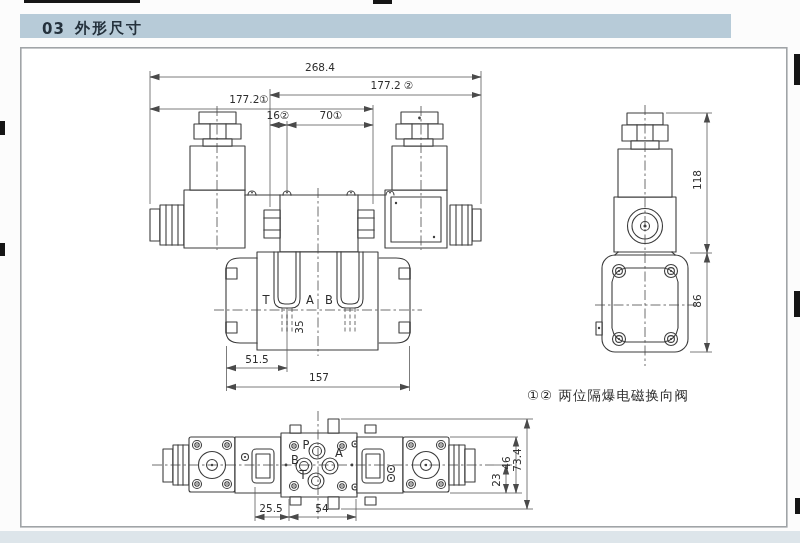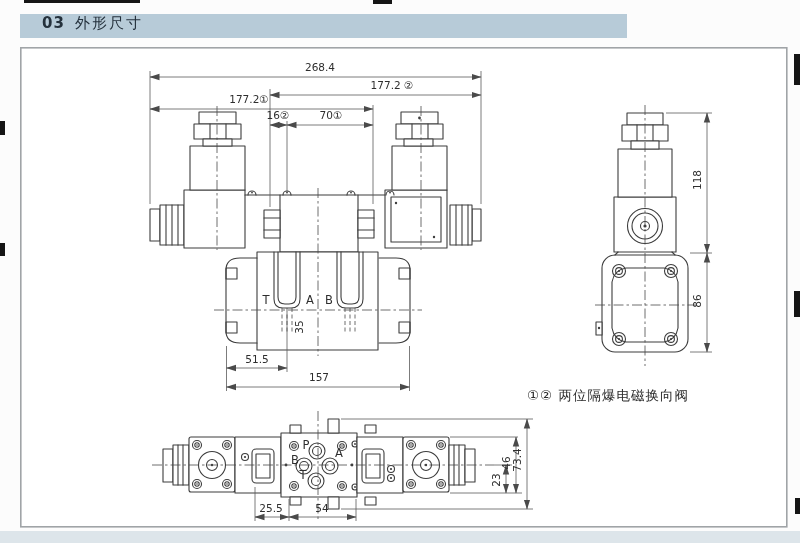--- a/index.html
+++ b/index.html
@@ -1,22 +1,22 @@
 <!DOCTYPE html>
 <html><head>
 <meta charset="utf-8">
 <style>
   html,body{margin:0;padding:0;}
   body{width:800px;height:543px;position:relative;background:#fcfcfc;overflow:hidden;
        font-family:"DejaVu Sans","Liberation Sans",sans-serif;}
   .artifact{position:absolute;background:#151515;}
-  .header-bar{position:absolute;left:20px;top:14px;width:607px;height:24px;
-      background:#b7cbd8;display:flex;align-items:flex-start;}
+  .header-bar{position:absolute;left:20px;top:14px;width:711px;height:24px;
+      background:#b7cbd8;display:flex;align-items:flex-end;}
   .header-bar .sec{font-weight:bold;font-size:15px;color:#24313c;margin-left:22px;letter-spacing:1px;}
-  .header-bar .ttl{font-weight:normal;font-size:15px;color:#24313c;margin-left:10px;letter-spacing:2px;}
+  .header-bar .ttl{font-weight:bold;font-size:15px;color:#24313c;margin-left:10px;letter-spacing:2px;}
   .bottom-strip{position:absolute;left:0;top:531px;width:800px;height:12px;background:#dde5ea;}
   svg{position:absolute;left:0;top:0;}
   .ln{fill:none;stroke:#3d3d3d;stroke-width:1.1;stroke-linejoin:round;stroke-linecap:round;}
   .fw{fill:#ffffff;stroke:#3d3d3d;stroke-width:1.1;stroke-linejoin:round;}
   .dim{fill:none;stroke:#5a5a5a;stroke-width:0.8;}
   .dd{stroke-dasharray:10 3 2.5 3;stroke-width:0.8;stroke:#4a4a4a;}
   .dash{stroke-dasharray:4 2.5;stroke-width:0.8;stroke:#4a4a4a;fill:none;}
   .dot{fill:#3d3d3d;stroke:none;}
   text{fill:#2e2e2e;}
   .dt{font-size:10.5px;}

